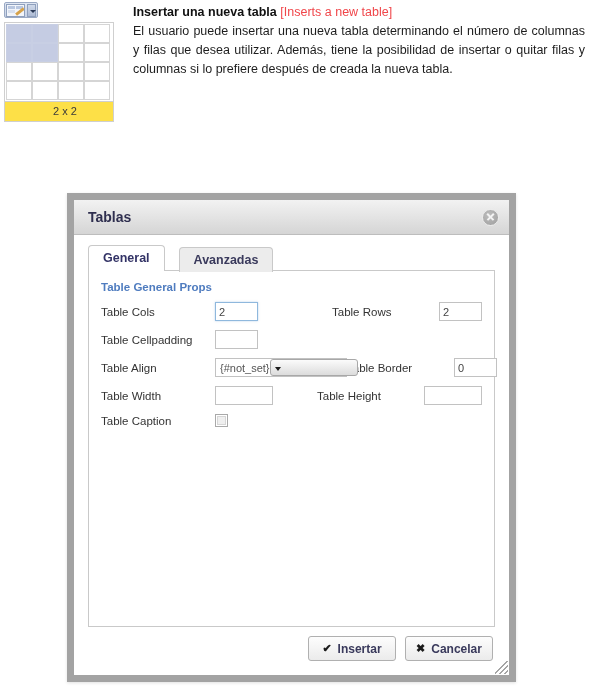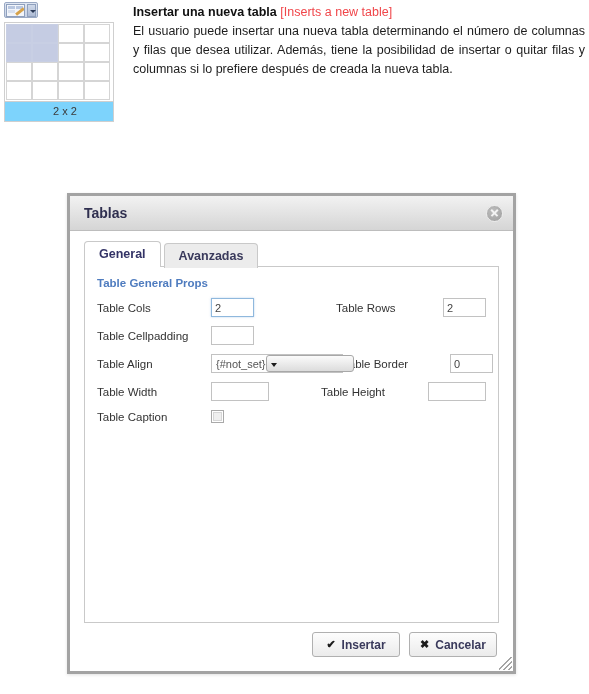--- a/index.html
+++ b/index.html
@@ -96,21 +96,21 @@
   .picker-cell.on { background: #c5cce3; border-color: #c8cfe4; }
   .picker-label {
     border: 1px solid #cfcfcf;
     border-top: none;
     box-sizing: border-box;
     height: 20px;
     line-height: 19px;
     text-align: center;
     font-size: 11px;
     color: #3a3a3a;
-    background: #7dd3fc;
+    background: #fde047;
     padding-left: 12px;
   }
 
   
   .doc {
     position: absolute;
     left: 133px;
     top: 4px;
     width: 452px;
   }
@@ -130,21 +130,21 @@
     text-align: justify;
   }
 
   
   .dialog {
     position: absolute;
     left: 67px;
     top: 193px;
     width: 449px;
     background: #fff;
-    border: 3px solid #a3a3a3;
+    border: 7px solid #a3a3a3;
     box-sizing: border-box;
     box-shadow: 0 1px 3px rgba(0,0,0,.12);
   }
   .dlg-title {
     height: 35px;
     background: linear-gradient(#f2f2f2, #d5d5d5);
     border-bottom: 1px solid #bdbdbd;
     display: flex;
     align-items: center;
     padding: 0 10px 0 14px;
@@ -179,21 +179,21 @@
   .tabs { display: flex; align-items: flex-end; height: 26px; }
   .tab {
     font-size: 12.5px;
     font-weight: bold;
     color: #3a3a5c;
     padding: 5px 14px;
     border: 1px solid #c9c9c9;
     border-bottom: none;
     border-radius: 4px 4px 0 0;
     background: #ececec;
-    margin-right: 3px;
+    margin-right: 14px;
     box-sizing: border-box;
     cursor: pointer;
     position: relative;
     top: 1px;
   }
   .tab.active { background: #ffffff; color: #333366; top: 0; padding-bottom: 6px; }
 
   .panel {
     border: 1px solid #c9c9c9;
     background: #fff;

